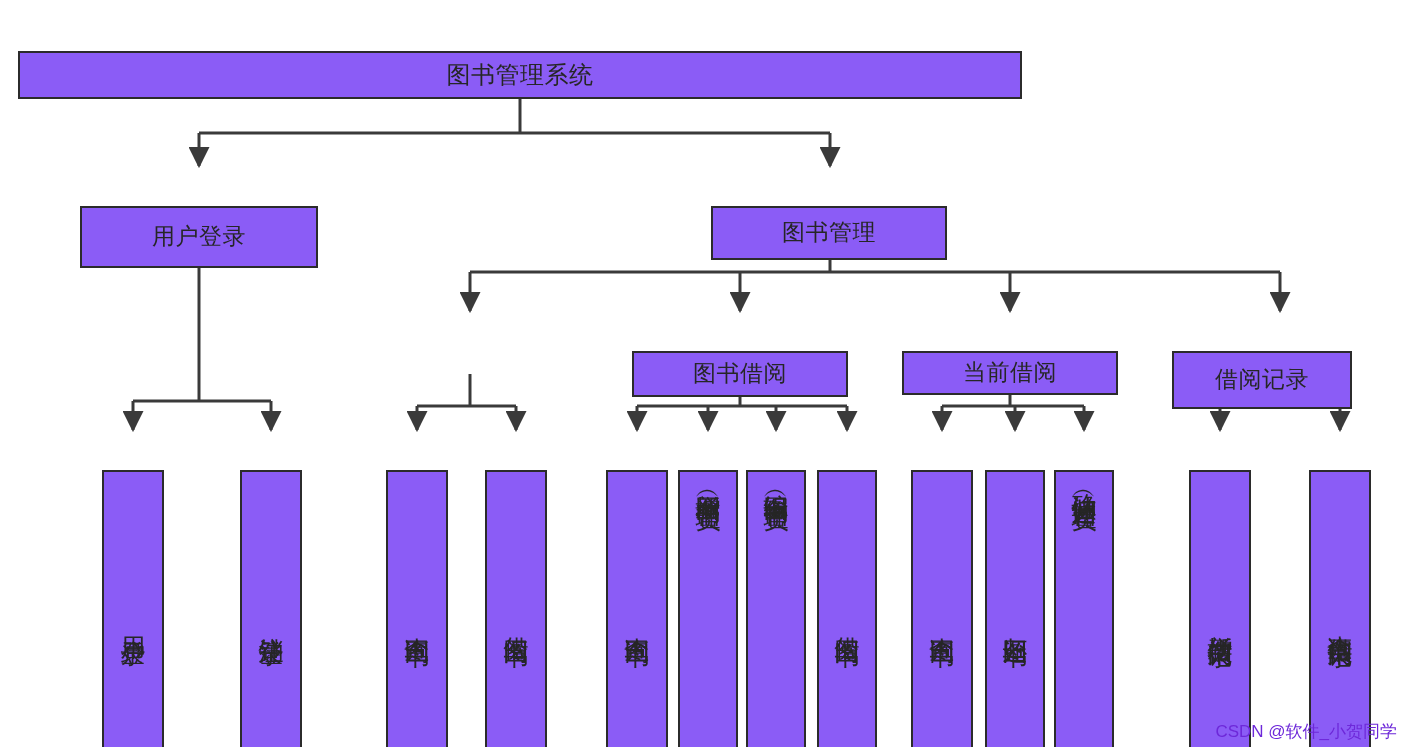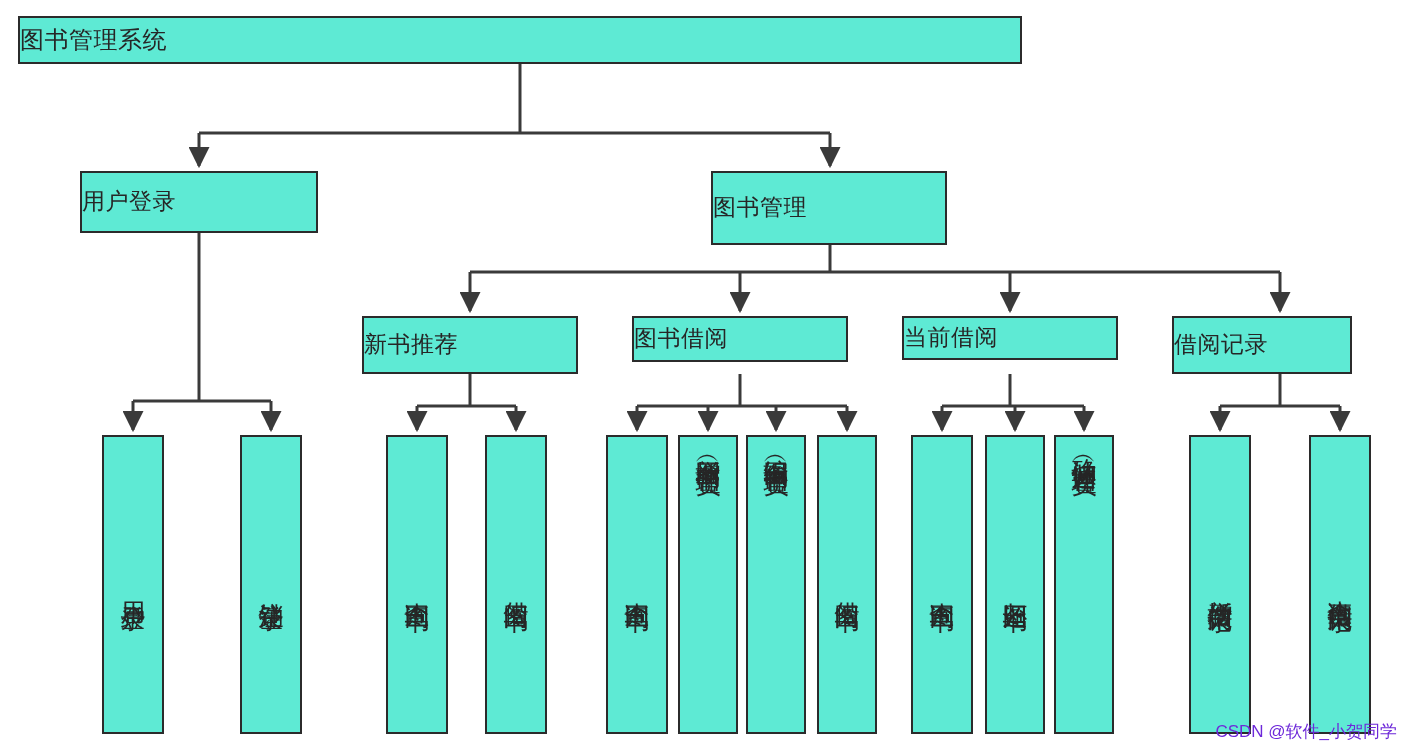--- a/index.html
+++ b/index.html
@@ -21,26 +21,28 @@
     position: absolute;
     left: 0;
     top: 0;
     width: 1405px;
     height: 747px;
     pointer-events: none;
   }
   .node {
     position: absolute;
     box-sizing: border-box;
-    background: #5eead4;
+    background: #8b5cf6;
     border: 2.5px solid #2b2b2b;
     display: flex;
     align-items: center;
+    justify-content: center;
     color: #262626;
     z-index: 2;
+    margin-top: 35px;
   }
   .node .label {
     display: block;
     text-align: center;
     line-height: 1.18;
     color: #262626;
     white-space: nowrap;
   }
   .node.horizontal .label {
     font-size: 23px;
@@ -134,27 +136,24 @@
   </svg>
 
   <div class="node horizontal" id="title-node" style="left:18px; top:16px; width:1004px; height:48px;">
     <span class="label">图书管理系统</span>
   </div>
 
   <div class="node horizontal" style="left:80px; top:171px; width:238px; height:62px;">
     <span class="label">用户登录</span>
   </div>
 
-  <div class="node horizontal" style="left:711px; top:171px; width:236px; height:74px;">
+  <div class="node horizontal" style="left:711px; top:171px; width:236px; height:54px;">
     <span class="label">图书管理</span>
   </div>
 
-  <div class="node horizontal" style="left:362px; top:316px; width:216px; height:58px;">
-    <span class="label">新书推荐</span>
-  </div>
 
   <div class="node horizontal" style="left:632px; top:316px; width:216px; height:46px;">
     <span class="label">图书借阅</span>
   </div>
 
   <div class="node horizontal" style="left:902px; top:316px; width:216px; height:44px;">
     <span class="label">当前借阅</span>
   </div>
 
   <div class="node horizontal" style="left:1172px; top:316px; width:180px; height:58px;">

